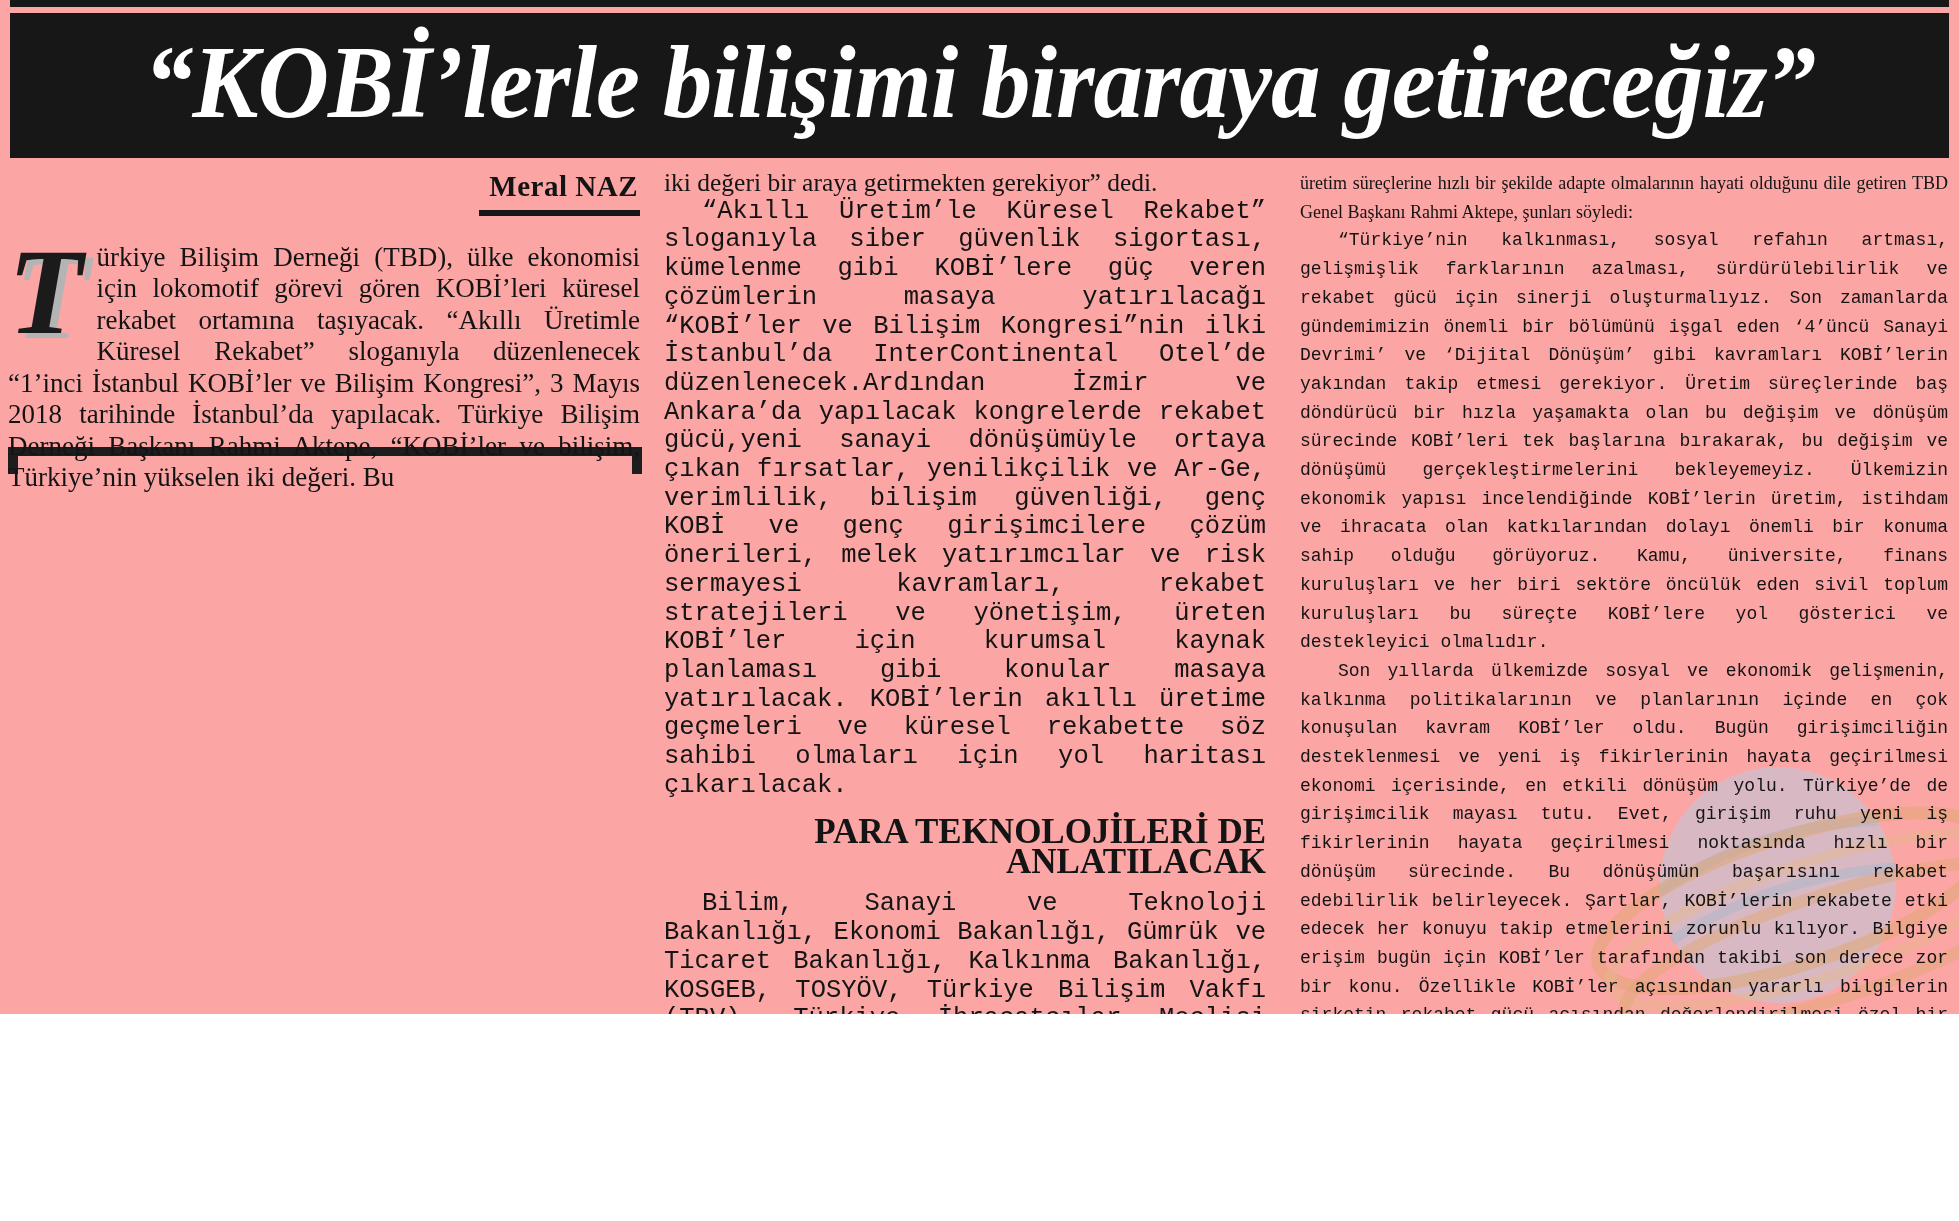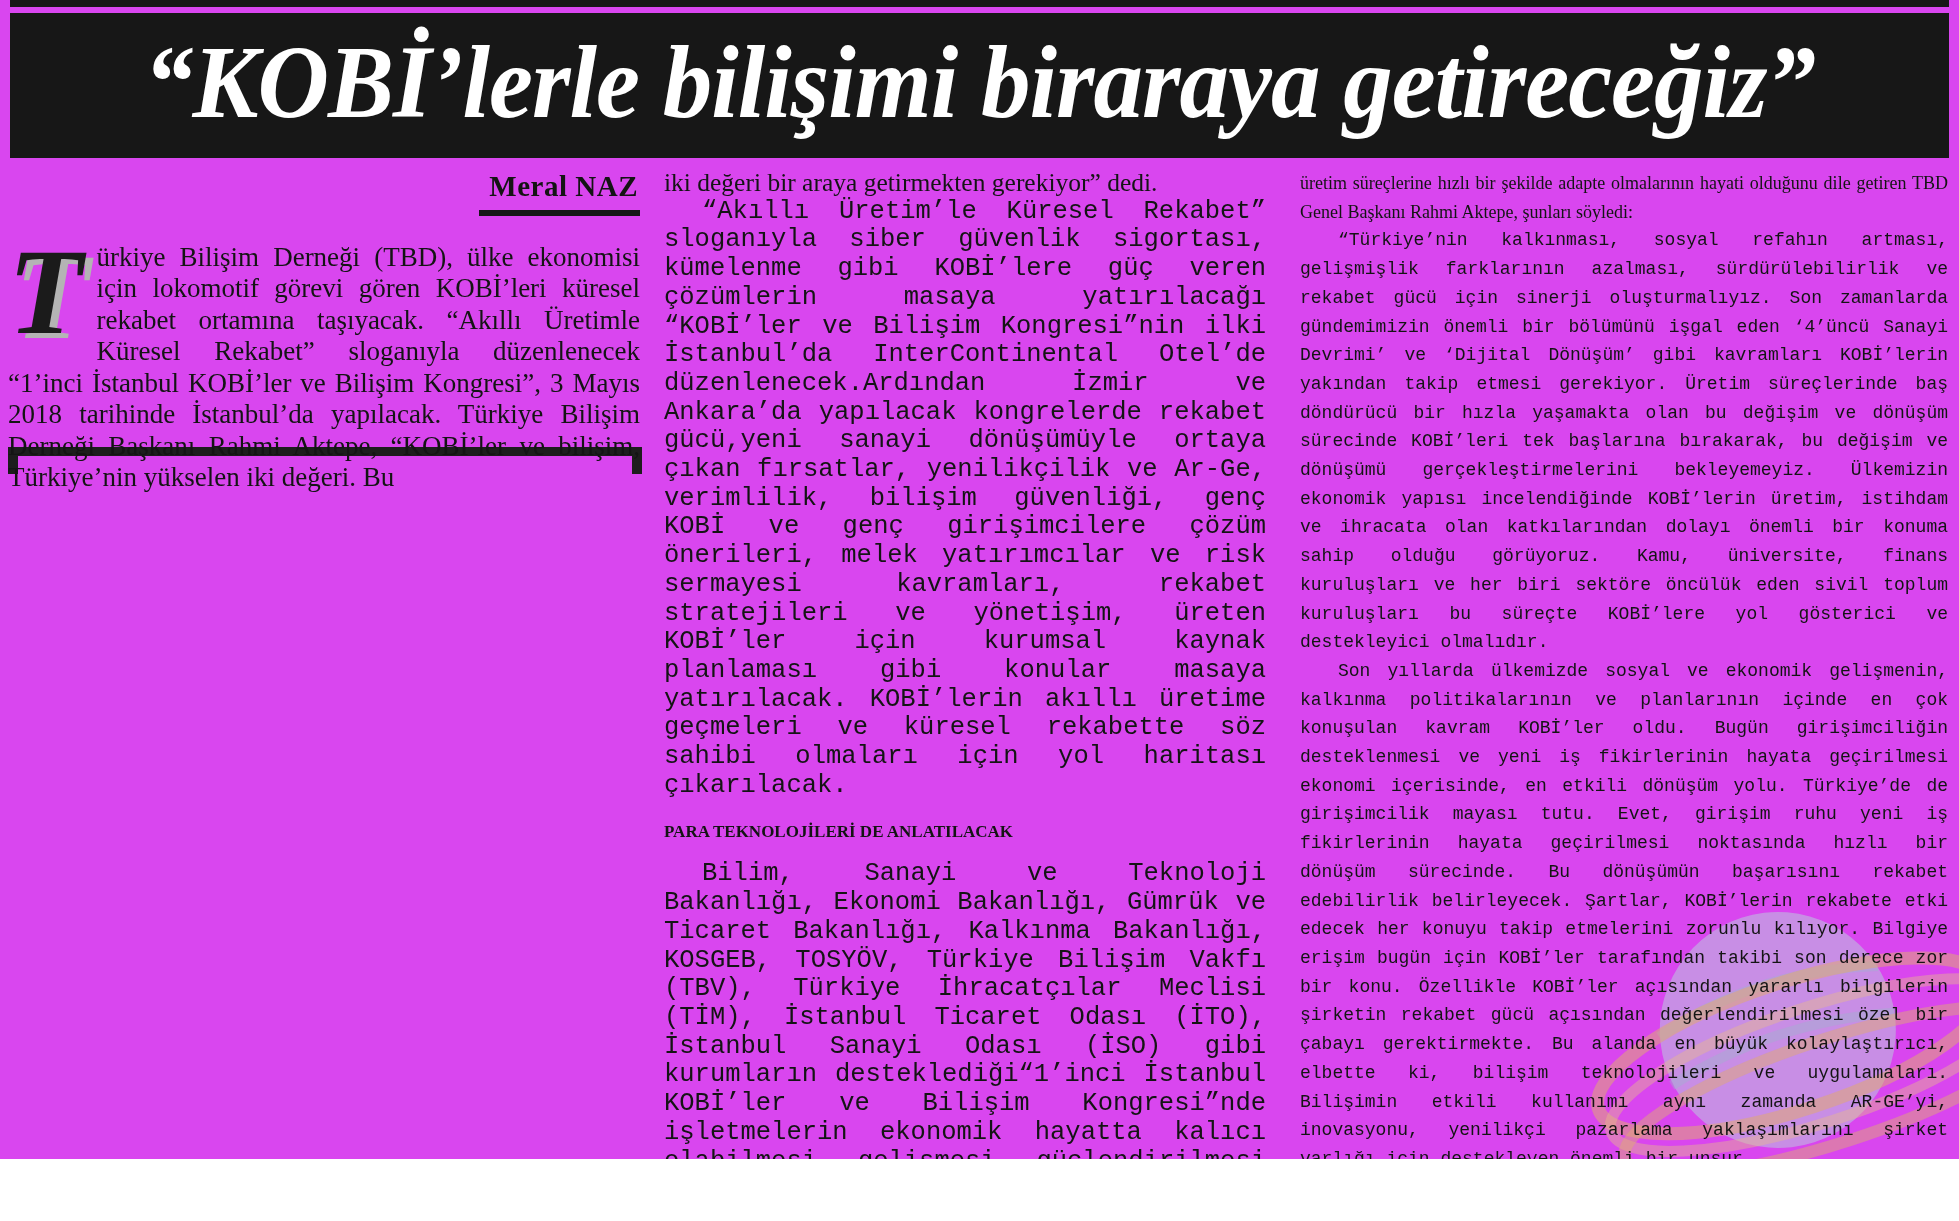--- a/index.html
+++ b/index.html
@@ -8,22 +8,22 @@
     width: 1959px;
     height: 1221px;
     background: #ffffff;
     overflow: hidden;
     font-family: "Liberation Serif", serif;
     color: #141414;
   }
   .page {
     position: relative;
     width: 1959px;
-    height: 1159px;
-    background: #d946ef;
+    height: 1014px;
+    background: #fca5a5;
     overflow: hidden;
   }
 
   
   .top-strip {
     position: absolute;
     left: 10px; top: 0;
     width: 1939px; height: 7px;
     background: #171717;
   }
@@ -82,23 +82,23 @@
     padding: 4px 14px 0 0;
     color: #1b1b1b;
     text-shadow: 7px 5px 0 #b4b4b4;
   }
 
   p { margin: 0; }
   p.indent { text-indent: 38px; font-family: Liberation Mono, monospace; }
 
   .subhead {
     font-weight: 700;
-    text-align: left;
+    text-align: right;
     text-indent: 0;
-    font-size: 17px;
+    font-size: 35px;
     line-height: 30px;
     margin: 17px auto 13px auto;
   }
   .subhead.narrow { max-width: 540px; }
 
   
   .photo-rule {
     position: absolute;
     left: 8px; top: 447px;
     width: 634px; height: 9px;

